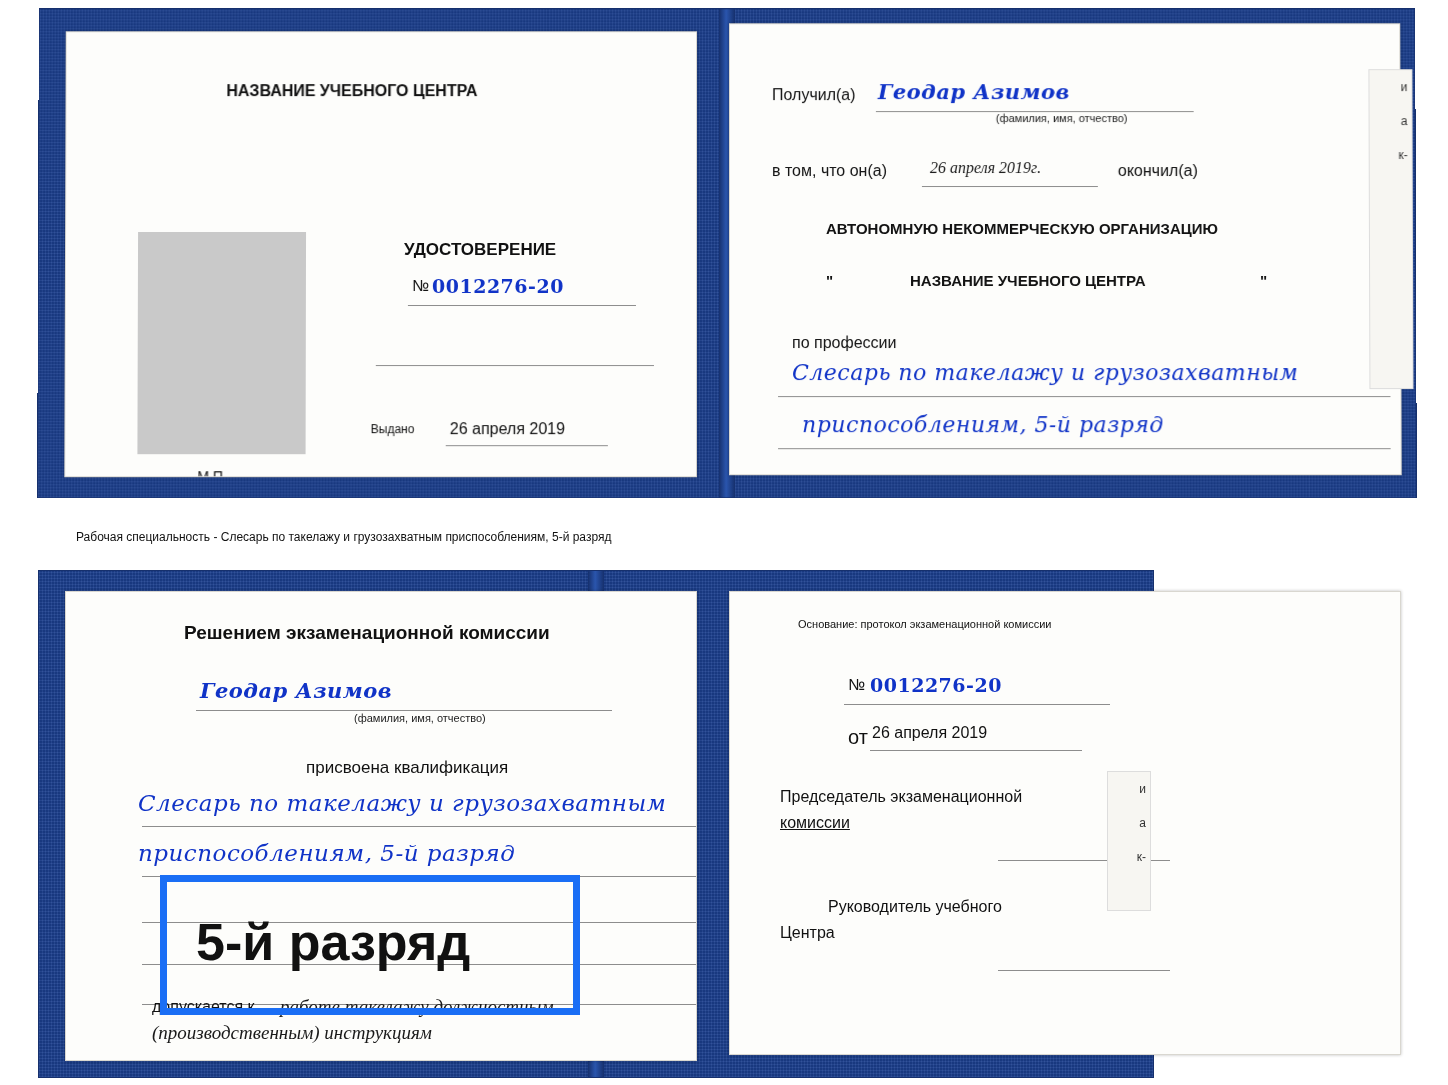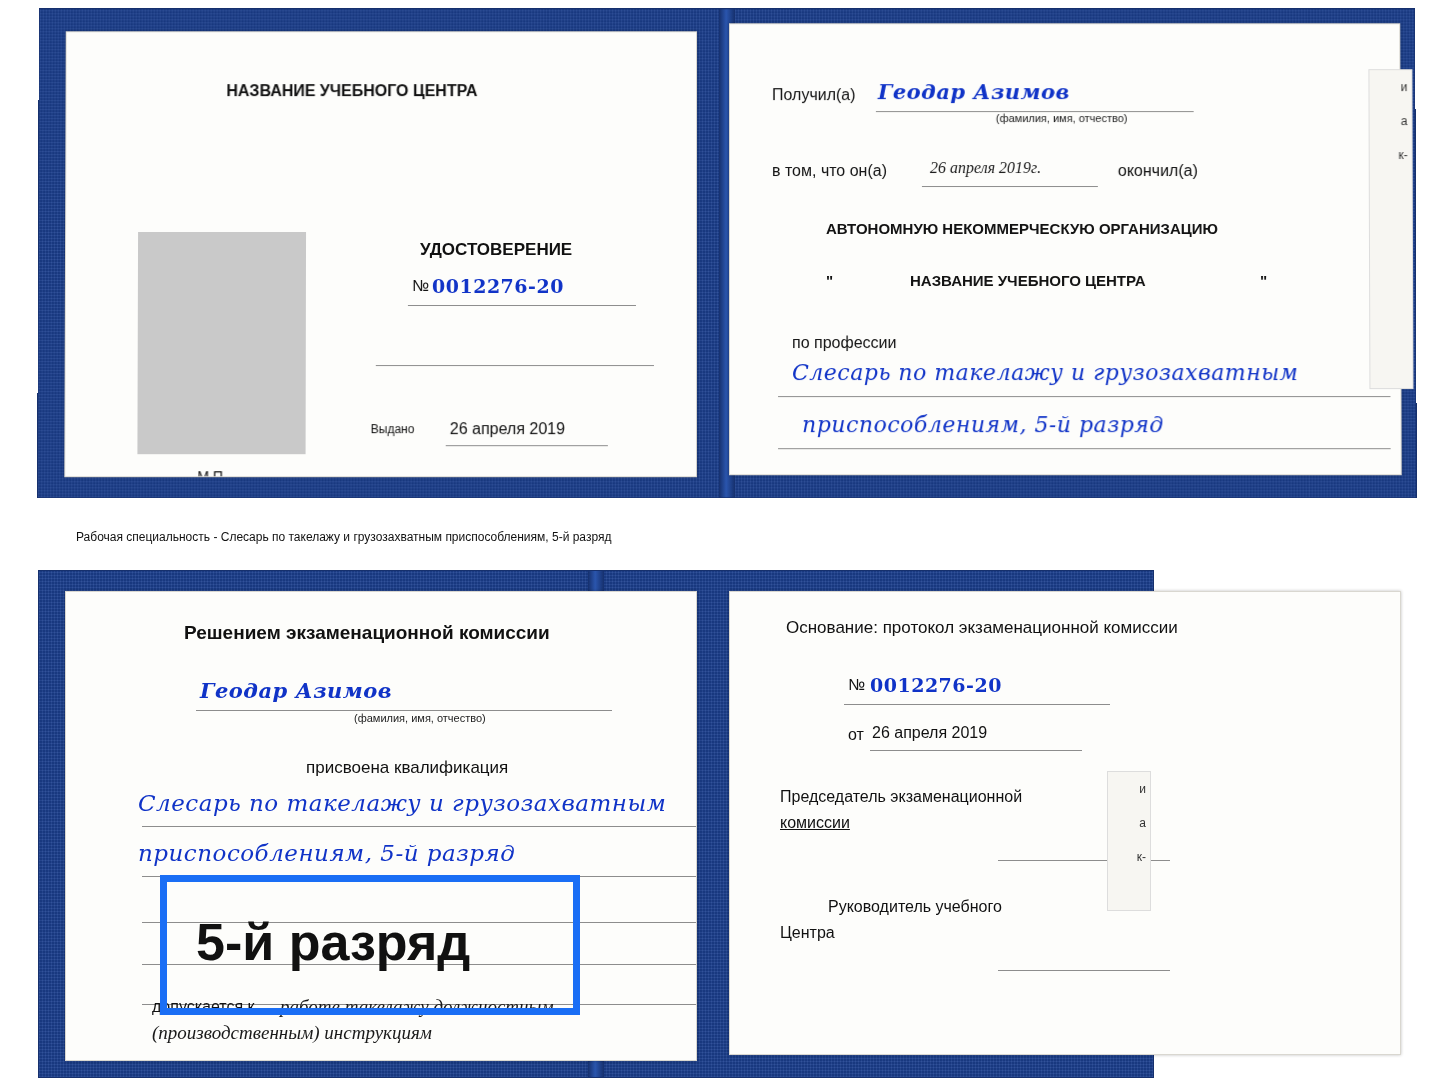--- a/index.html
+++ b/index.html
@@ -152,21 +152,21 @@
 <body>
 
 <div class="book top">
   <div class="spine"></div>
 
   <div class="page left">
     <div class="t printed bold" style="left:160px; top:50px; font-size:16px;">НАЗВАНИЕ УЧЕБНОГО ЦЕНТРА</div>
 
     <div class="photo" style="left:72px; top:200px; width:168px; height:222px;"></div>
 
-    <div class="t printed bold" style="left:338px; top:208px; font-size:17px;margin-left:16px;">УДОСТОВЕРЕНИЕ</div>
+    <div class="t printed bold" style="left:338px; top:208px; font-size:17px;">УДОСТОВЕРЕНИЕ</div>
 
     <div class="t printed" style="left:346px; top:245px; font-size:16px;">№</div>
     <div class="t hand" style="left:366px; top:243px; font-size:19px; font-style:normal; font-weight:bold;">0012276-20</div>
     <div class="line" style="left:342px; top:273px; width:228px;"></div>
 
     <div class="line" style="left:310px; top:333px; width:278px;"></div>
 
     <div class="t printed" style="left:294px; top:390px; font-size:12px;margin-left:11px;">Выдано</div>
     <div class="t printed" style="left:384px; top:388px; font-size:16px;">26 апреля 2019</div>
     <div class="line" style="left:380px; top:413px; width:162px;"></div>
@@ -235,27 +235,27 @@
     <div class="t printed" style="left:86px; top:404px; font-size:0;"></div>
 
     <div class="t printed" style="left:84px; top:404px; font-size:0;"></div>
 
     <div class="t printed" style="left:86px; top:406px; font-size:16px;">допускается к</div>
     <div class="t typed-ital" style="left:214px; top:404px; font-size:19px;">работе такелажу должностным</div>
     <div class="t typed-ital" style="left:86px; top:430px; font-size:19px;">(производственным) инструкциям</div>
   </div>
 
   <div class="page right">
-    <div class="t printed" style="left:56px; top:26px; font-size:17px;">Основание: протокол экзаменационной комиссии</div>
+    <div class="t printed" style="left:68px; top:26px; font-size:11px;">Основание: протокол экзаменационной комиссии</div>
 
     <div class="t printed" style="left:118px; top:84px; font-size:16px;">№</div>
     <div class="t hand" style="left:140px; top:82px; font-size:19px; font-style:normal; font-weight:bold;">0012276-20</div>
     <div class="line" style="left:114px; top:112px; width:266px;"></div>
 
-    <div class="t printed" style="left:118px; top:134px; font-size:16px;">от</div>
+    <div class="t printed" style="left:118px; top:134px; font-size:20px;">от</div>
     <div class="t printed" style="left:142px; top:132px; font-size:16px;">26 апреля 2019</div>
     <div class="line" style="left:140px; top:158px; width:212px;"></div>
 
     <div class="t printed" style="left:50px; top:196px; font-size:16px;">Председатель экзаменационной</div>
     <div class="t printed" style="left:50px; top:222px; font-size:16px;text-decoration:underline;">комиссии</div>
     <div class="line" style="left:268px; top:268px; width:172px;"></div>
 
     <div class="t printed" style="left:50px; top:306px; font-size:16px;margin-left:48px;">Руководитель учебного</div>
     <div class="t printed" style="left:50px; top:332px; font-size:16px;">Центра</div>
     <div class="line" style="left:268px; top:378px; width:172px;"></div>

